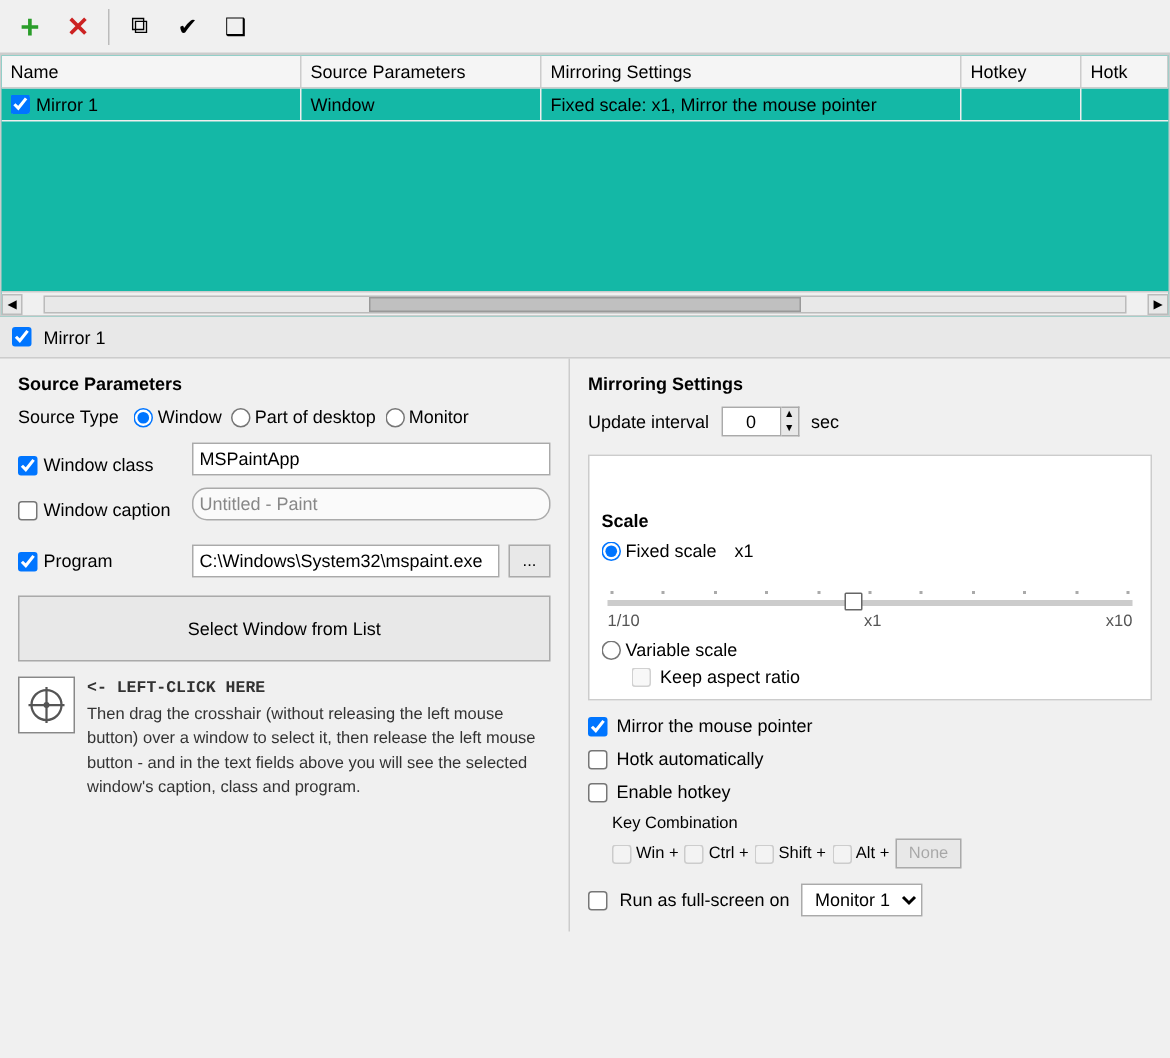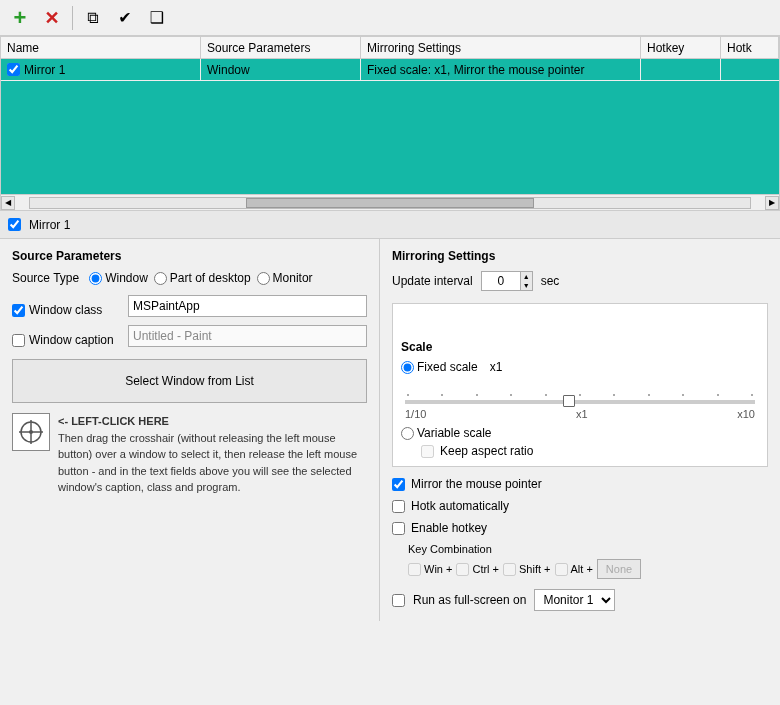--- a/index.html
+++ b/index.html
@@ -185,20 +185,21 @@
       flex: 1;
       height: 22px;
       border: 1px solid #aaa;
       padding: 2px 4px;
       font-size: 12px;
       background: #fff;
     }
     .field-input.dimmed {
       color: #888;
       background: #fafafa;
+      border-radius: 10px;
     }
 
     .program-row {
       display: flex;
       align-items: center;
       gap: 6px;
       margin-top: 16px;
     }
     .program-label {
       display: flex;
@@ -250,21 +251,21 @@
       align-items: center;
       justify-content: center;
       flex-shrink: 0;
       background: #fff;
     }
     .hint-text {
       font-size: 11px;
       color: #333;
       line-height: 1.5;
     }
-    .hint-bold { font-weight: bold; }
+    .hint-bold { font-weight: bold; font-family: Liberation Mono, monospace; }
 
     
     .right-panel {
       flex: 1;
       padding: 10px 12px;
     }
     .right-section-title {
       font-weight: bold;
       margin-bottom: 8px;
     }
@@ -498,20 +499,28 @@
       </div>
       <div class="field-row">
         <div class="field-label">
           <input type="checkbox" class="checkbox-small" style="">
           <span>Window caption</span>
         </div>
         <input class="field-input dimmed" type="text" value="Untitled - Paint" style="">
       </div>
     </div>
 
+    <div class="program-row">
+      <div class="program-label">
+        <input type="checkbox" class="checkbox-small" checked="" style="">
+        <span>Program</span>
+      </div>
+      <input class="program-input" type="text" value="C:\Windows\System32\mspaint.exe" style="">
+      <button class="browse-btn">...</button>
+    </div>
 
     <button class="select-window-btn">Select Window from List</button>
 
     <div class="hint-box">
       <div class="crosshair-icon">
         <svg width="28" height="28" viewBox="0 0 28 28">
           <circle cx="14" cy="14" r="10" fill="none" stroke="#555" stroke-width="1.5"></circle>
           <line x1="14" y1="2" x2="14" y2="26" stroke="#555" stroke-width="1.5"></line>
           <line x1="2" y1="14" x2="26" y2="14" stroke="#555" stroke-width="1.5"></line>
           <circle cx="14" cy="14" r="2" fill="#555"></circle>

